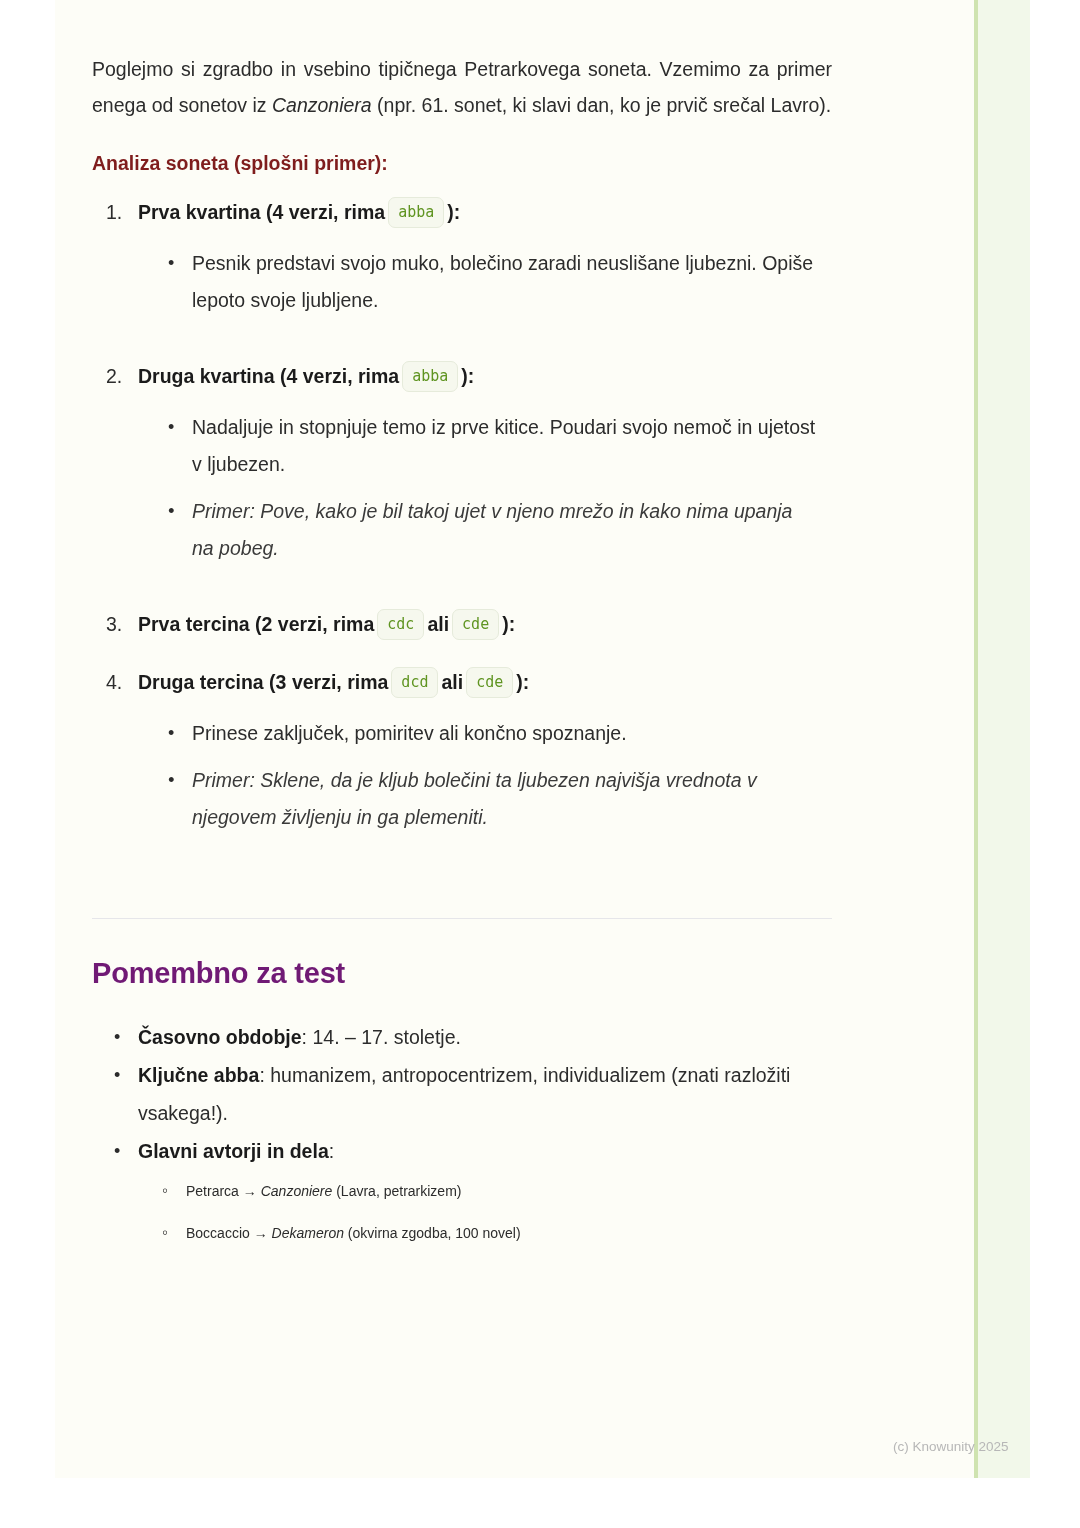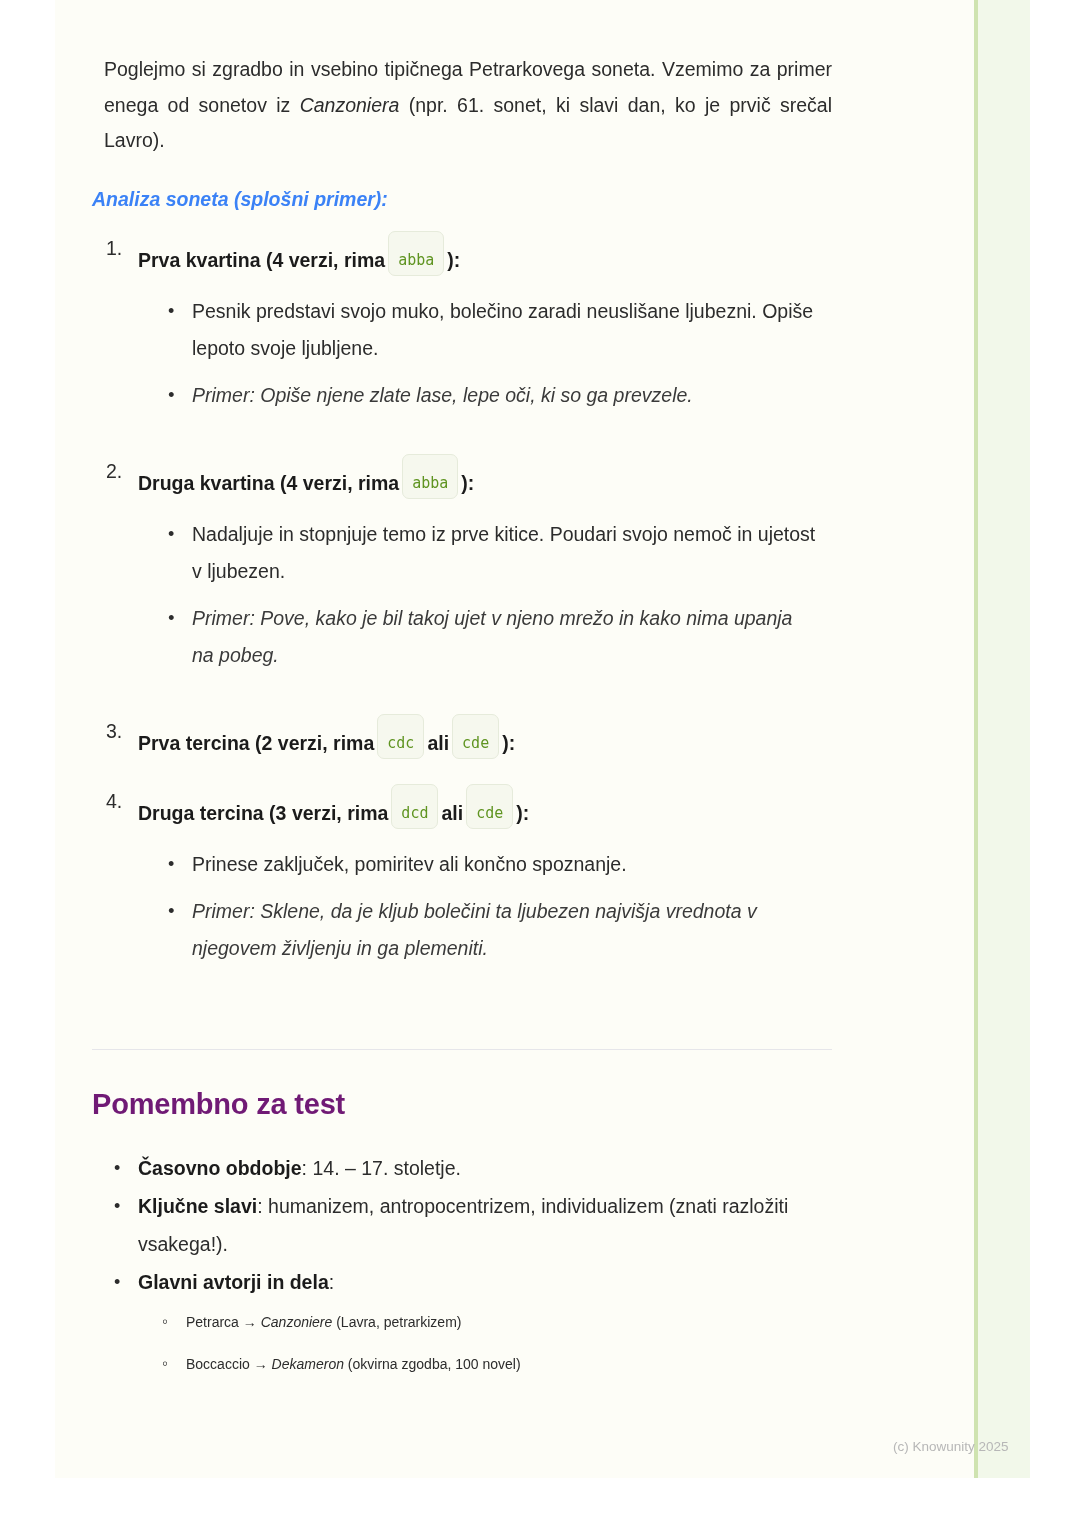--- a/index.html
+++ b/index.html
@@ -43,39 +43,38 @@
 
   
   #content {
     position: absolute;
     left: 92px;
     top: 52px;
     width: 740px;
   }
 
   p.para {
-    margin: 0 0 0 12px;
+    margin: 0 0 0 0;
     font-size: 19.5px;
     line-height: 35.5px;
     color: #2c2c2c;
     text-align: justify;
     text-justify: inter-word;
   }
   p.para i, span.ital { font-style: italic; }
 
   .spacer-24 { height: 24px; }
   .spacer-16 { height: 16px; }
 
   h3.subhead {
     margin: 0;
     font-size: 19.5px;
     line-height: 32px;
     font-weight: bold;
-    color: #3b82f6;
-    font-style: italic;
+    color: #7f1d1d;
   }
 
   
   ol.steps {
     margin: 0;
     padding: 0 0 0 46px;
     list-style: none;
     counter-reset: stepctr;
   }
   ol.steps > li {
@@ -104,21 +103,21 @@
   .chip {
     display: inline-block;
     font-family: "DejaVu Sans Mono", "Liberation Mono", monospace;
     font-size: 15px;
     font-weight: normal;
     line-height: 1;
     color: #5f9421;
     background: #f6f8ee;
     border: 1px solid #e6ebdb;
     border-radius: 7px;
-    padding: 21px 9px 7px 9px;
+    padding: 7px 9px 7px 9px;
     margin: 0 3px;
     vertical-align: 2px;
   }
 
   
   ul.subs {
     margin: 16px;
     padding: 0 0 0 38px;
     list-style: none;
   }
@@ -228,21 +227,20 @@
   <h3 class="subhead">Analiza soneta (splošni primer):</h3>
 
   <div class="spacer-16"></div>
 
   <ol class="steps">
 
     <li>
       <span class="step-head"><span>Prva kvartina (4 verzi, rima</span><span class="chip">abba</span><span>):</span></span>
       <ul class="subs">
         <li>Pesnik predstavi svojo muko, bolečino zaradi neuslišane ljubezni. Opiše lepoto svoje ljubljene.</li>
-        <li class="italic">Primer: Opiše njene zlate lase, lepe oči, ki so ga prevzele.</li>
       </ul>
     </li>
 
     <div class="spacer-24"></div>
 
     <li>
       <span class="step-head"><span>Druga kvartina (4 verzi, rima</span><span class="chip">abba</span><span>):</span></span>
       <ul class="subs">
         <li>Nadaljuje in stopnjuje temo iz prve kitice. Poudari svojo nemoč in ujetost v ljubezen.</li>
         <li class="italic">Primer: Pove, kako je bil takoj ujet v njeno mrežo in kako nima upanja na pobeg.</li>
@@ -275,21 +273,21 @@
   <hr class="rule">
 
   <div style="height:35px"></div>
 
   <h2 class="greenhead">Pomembno za test</h2>
 
   <div style="height:18px"></div>
 
   <ul class="keys">
     <li><b>Časovno obdobje</b><span>: </span><span>14. – 17. stoletje.</span></li>
-    <li><b>Ključne slavi</b><span>: </span><span>humanizem, antropocentrizem, individualizem (znati razložiti vsakega!).</span></li>
+    <li><b>Ključne abba</b><span>: </span><span>humanizem, antropocentrizem, individualizem (znati razložiti vsakega!).</span></li>
     <li><b>Glavni avtorji in dela</b><span>:</span>
       <ul class="subsubs">
         <li><span>Petrarca → </span><span class="ital">Canzoniere</span><span> (Lavra, petrarkizem)</span></li>
         <li><span>Boccaccio → </span><span class="ital">Dekameron</span><span> (okvirna zgodba, 100 novel)</span></li>
       </ul>
     </li>
   </ul>
 
 </div>
 

